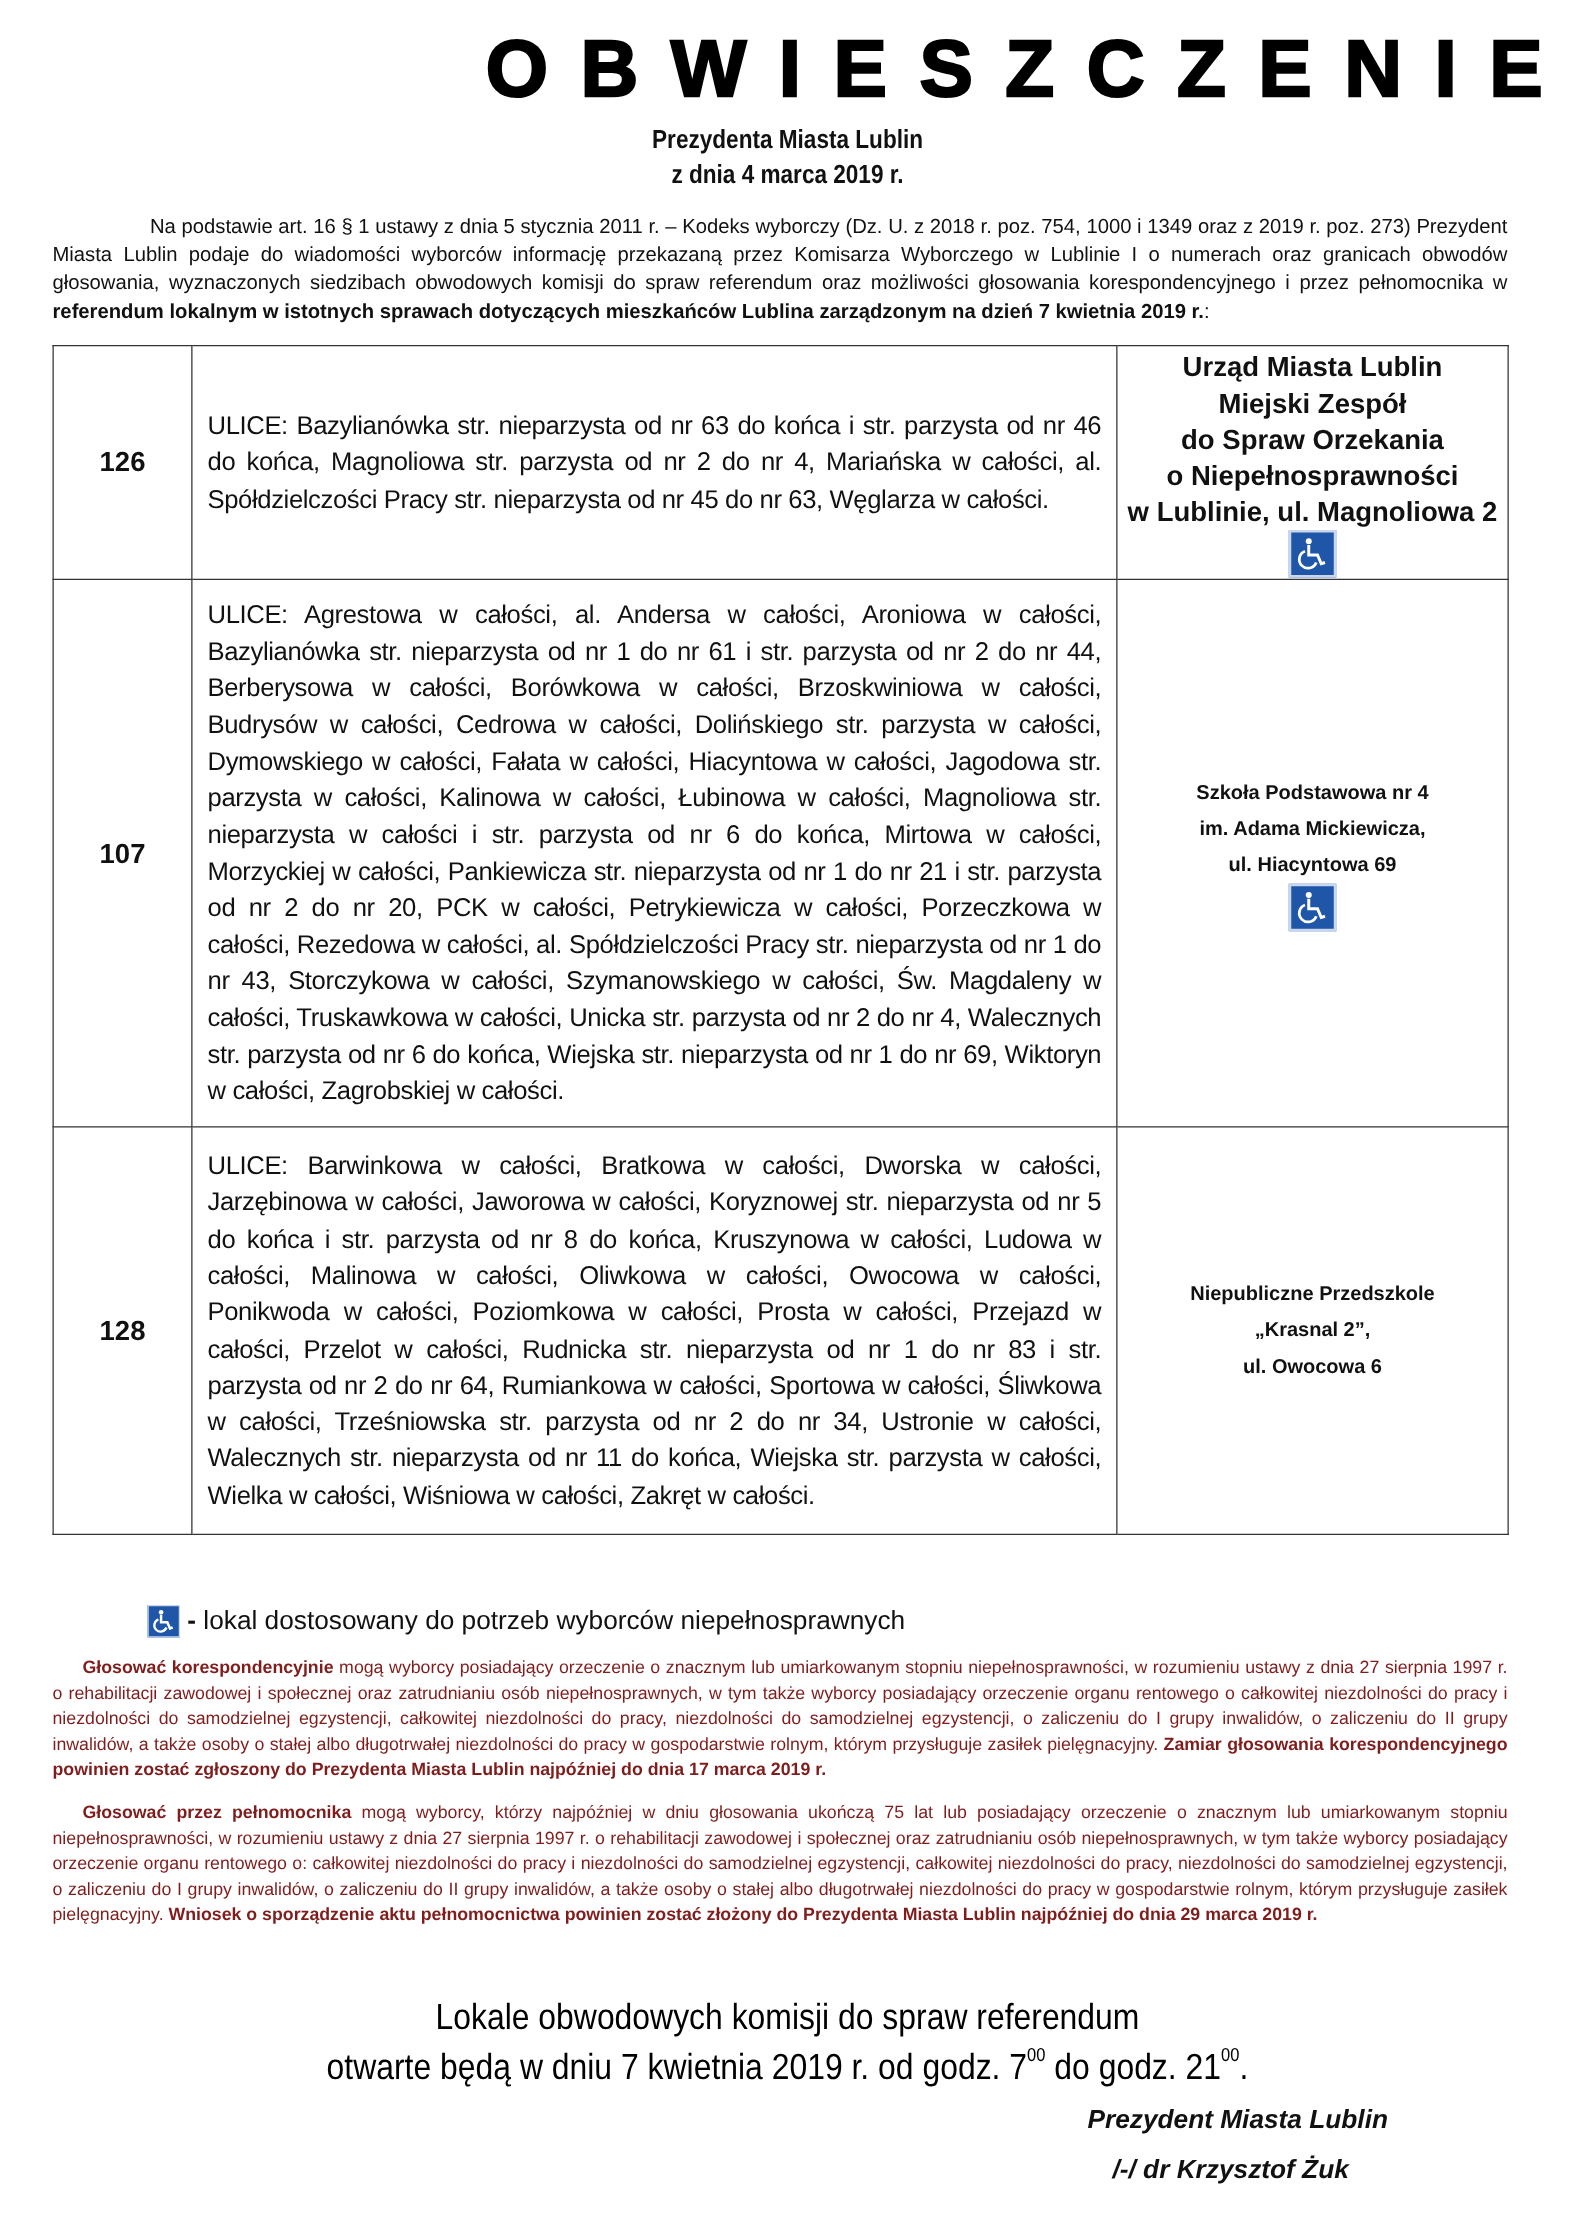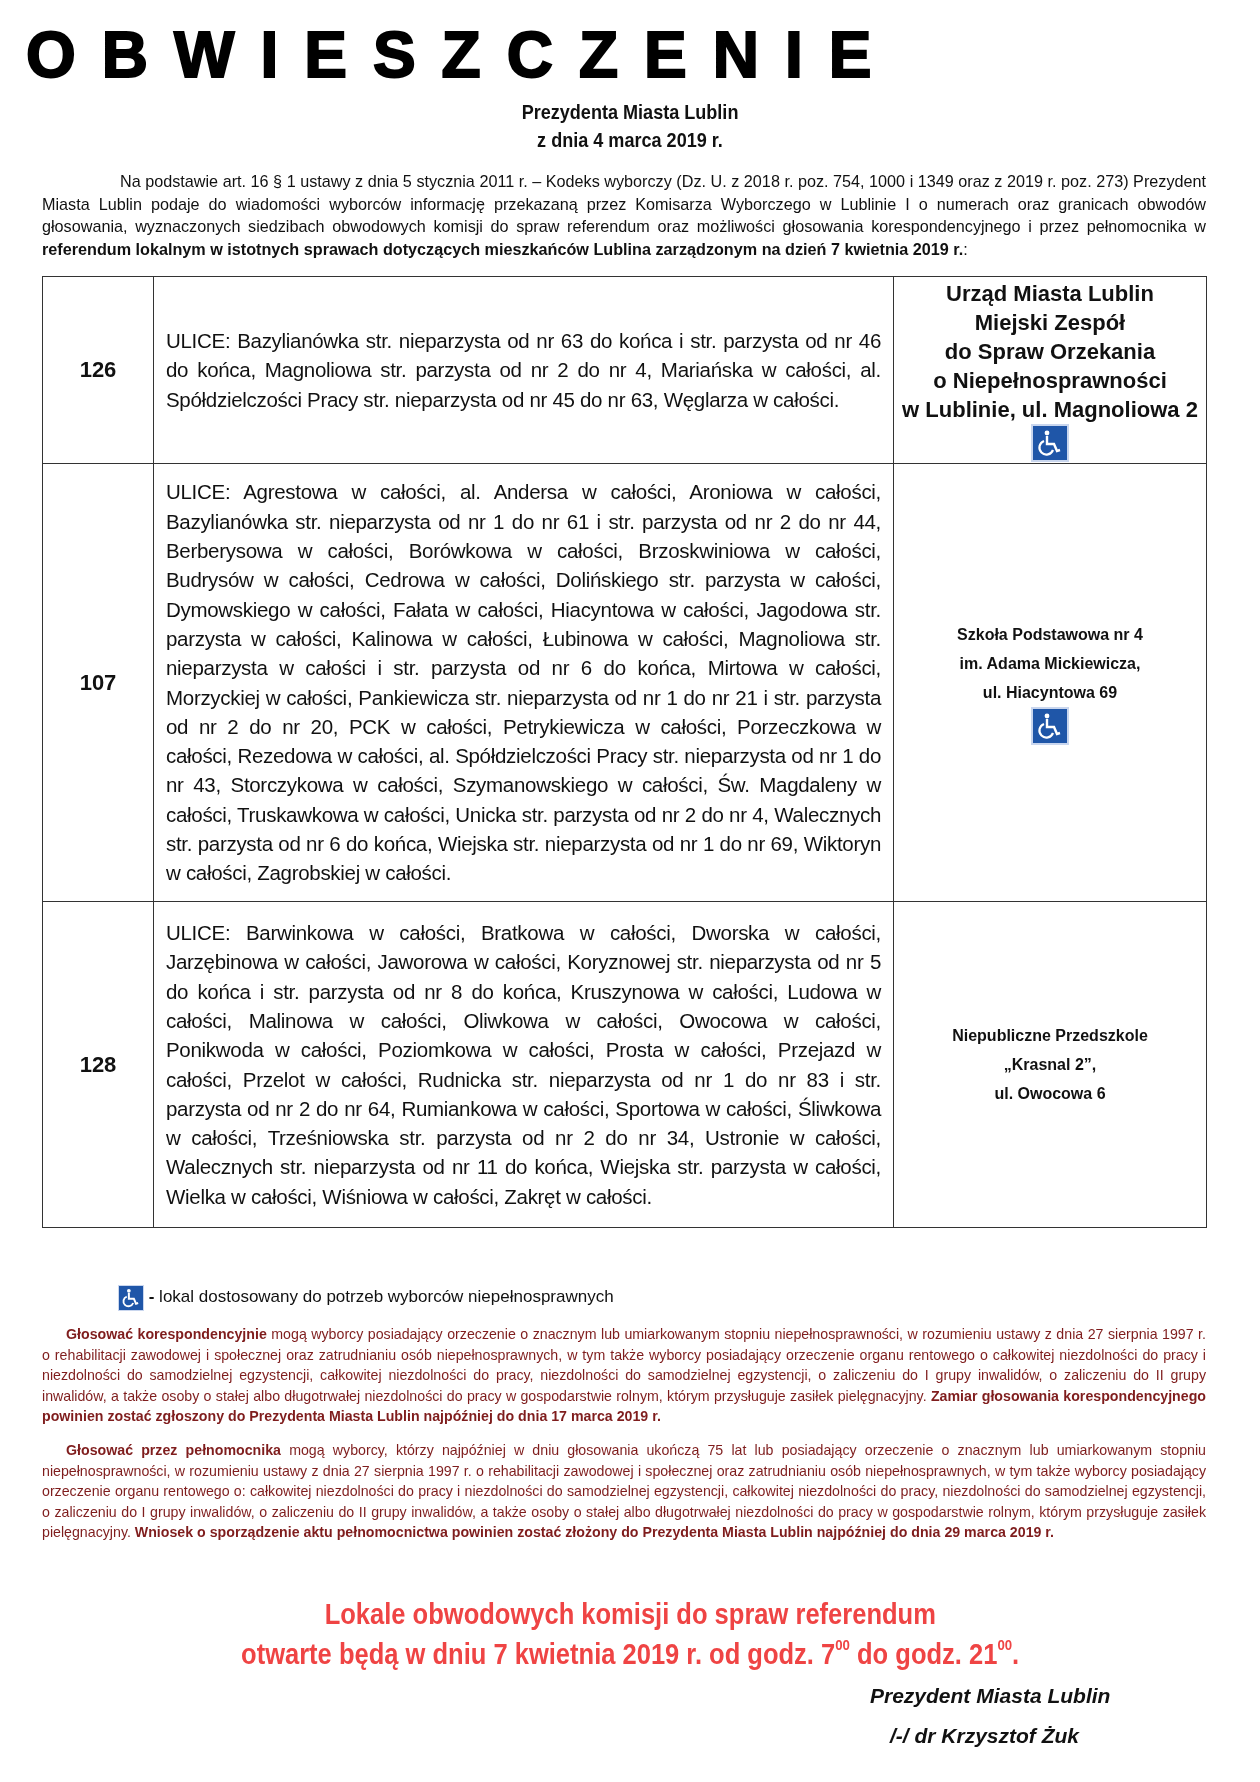--- a/index.html
+++ b/index.html
@@ -1,18 +1,18 @@
 <!DOCTYPE html>
 <html><head>
 <meta charset="utf-8">
 <style>
   html, body { margin:0; padding:0; background:#ffffff; }
   body { width:1260px; height:1782px; position:relative; overflow:hidden; color:#111; font-family:"Liberation Sans", sans-serif; }
   .title {
-    position:absolute; left:0; top:20px; width:1260px; text-align:left;
+    position:absolute; left:0; top:20px; width:1260px; text-align:right;
     font-family:"Liberation Sans", sans-serif; font-weight:900; font-size:64px;
     letter-spacing:26px; line-height:70px; color:#000; padding-left:26px; box-sizing:border-box;
   }
   .title span { display:inline-block; transform:scaleY(1.0); -webkit-text-stroke:2px #000; }
   .subtitle {
     position:absolute; left:0; width:1260px; text-align:center; font-weight:bold;
     font-size:21px; line-height:28px; color:#111;
   }
   .subtitle span { display:inline-block; transform:scaleX(0.86); }
   .intro {
@@ -38,31 +38,31 @@
   }
   td.seat { text-align:center; font-weight:bold; font-size:16px; line-height:29px; color:#111; }
   .wc {
     display:inline-block; width:38px; height:38px; background:#1f56a8; border:2px solid #c9d6ee;
     box-sizing:border-box; position:relative; vertical-align:middle;
   }
   .wc svg { position:absolute; left:3px; top:3px; }
   .wc.small { width:26px; height:26px; border-width:1px; }
   .wc.small svg { left:2px; top:2px; }
   .legend {
-    position:absolute; left:118px; top:1284px; font-size:17px; line-height:26px; color:#111;
+    position:absolute; left:118px; top:1284px; font-size:21px; line-height:26px; color:#111;
   }
   .legend .dash { font-weight:bold; }
   .para {
     position:absolute; left:42px; width:1164px; font-size:14.2px; line-height:20.6px;
     text-align:justify; color:#7f1d1d;
   }
   .para .indent { padding-left:24px; }
   .closing {
-    position:absolute; left:0; top:1594px; width:1260px; text-align:center; font-weight:bold;
-    font-size:29px; line-height:40px; color:#ef4444;
+    position:absolute; left:0; top:1594px; width:1260px; text-align:center; font-weight:normal;
+    font-size:29px; line-height:40px; color:#000000;
   }
   .closing span.line { display:inline-block; transform:scaleX(0.88); }
   .closing sup { font-size:15px; vertical-align:14px; line-height:0; }
   .sign {
     position:absolute; font-style:italic; font-weight:bold; font-size:21px; color:#111;
   }
 </style>
 </head>
 <body>
 

